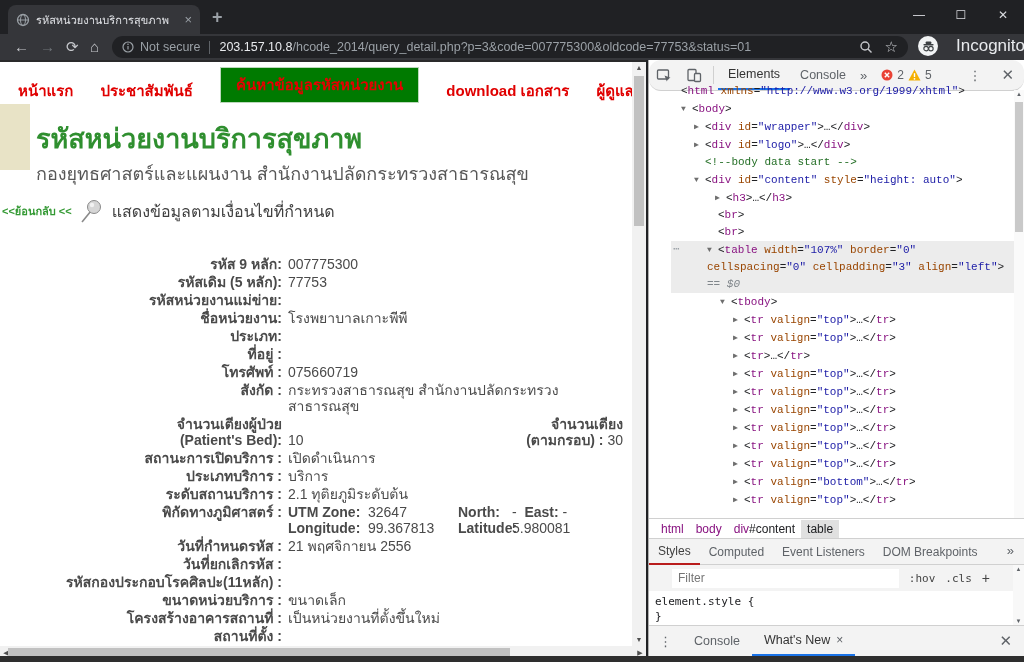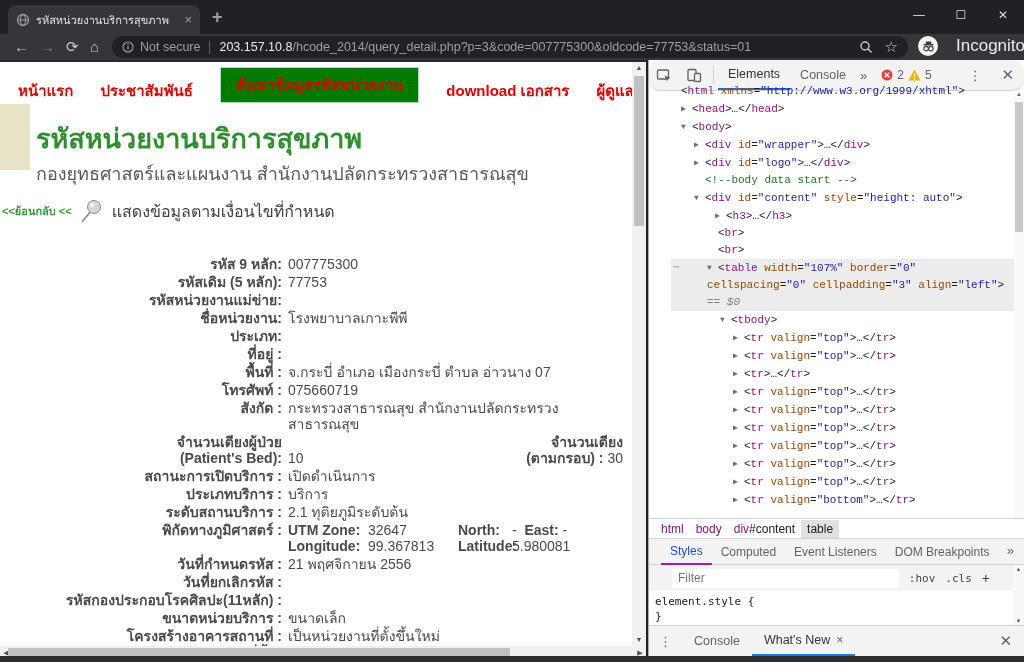--- a/index.html
+++ b/index.html
@@ -108,21 +108,21 @@
   .crumb-tag{color:#881280;}
   .crumb-suffix{color:#202124;}
   .crumb.sel{background:#e0e0e0;}
   .crumb.sel .crumb-tag{color:#202124;}
 
   .styles-tabs{position:absolute;left:0;top:478px;right:0;height:27px;background:#f3f3f3;
                border-top:1px solid #d0d0d0;border-bottom:1px solid #d0d0d0;display:flex;
                align-items:center;box-sizing:border-box;}
   .styles-tab{padding:0 9px;height:27px;display:flex;align-items:center;color:#5f6368;
               font-size:12px;white-space:nowrap;box-sizing:border-box;}
-  .styles-tab.active{color:#1d4ed8;border-bottom:2px solid #a21caf;margin-left:12px;}
+  .styles-tab.active{color:#404040;border-bottom:2px solid #b91c1c;}
   .styles-more{margin-left:auto;color:#5f6368;font-size:13px;padding:0 8px;}
 
   .filter-row{position:absolute;left:0;top:505px;right:11px;height:26px;background:#f3f3f3;
               display:flex;align-items:center;padding:0 23px;box-sizing:border-box;}
   .filter-input{flex:1;height:19px;border:none;background:#ffffff;font-size:12px;padding:0 6px;
                 color:#333;outline:none;}
   .filter-ctrl{color:#444;font-size:11px;font-family:"DejaVu Sans Mono",monospace;margin-left:10px;}
   .filter-plus{color:#444;font-size:14px;margin-left:10px;}
 
   .style-pane{position:absolute;left:0;top:531px;right:11px;height:34px;background:#ffffff;
@@ -249,24 +249,20 @@
           <span class="fvalue">โรงพยาบาลเกาะพีพี</span>
         </div>
           <div class="frow">
           <span class="flabel">ประเภท:</span>
         </div>
           <div class="frow">
           <span class="flabel">ที่อยู่ :</span>
           <span class="fvalue"></span>
         </div>
           <div class="frow">
-          <span class="flabel">พื้นที่ :</span>
-          <span class="fvalue">จ.กระบี่ อำเภอ เมืองกระบี่ ตำบล อ่าวนาง 07</span>
-        </div>
-          <div class="frow">
           <span class="flabel">โทรศัพท์ :</span>
           <span class="fvalue">075660719</span>
         </div>
           <div class="frow">
           <span class="flabel">สังกัด :</span>
           <span class="fvalue">กระทรวงสาธารณสุข สำนักงานปลัดกระทรวงสาธารณสุข</span>
         </div>
         </div>
 
       <div class="beds-row" style="position:relative">
@@ -387,21 +383,20 @@
         <span class="badge-num">5</span>
       </span>
       <span class="dt-right">
         <span class="dt-kebab">⋮</span>
         <span class="dt-close">✕</span>
       </span>
     </div>
 
     <div class="elements-tree">
         <div class="code-line" style="padding-left: 10px;"><span class="tk-p">&lt;</span><span class="tk-t">html</span><span class="tk-a"> xmlns</span><span class="tk-p">=</span><span class="tk-v">"http://www.w3.org/1999/xhtml"</span><span class="tk-p">&gt;</span></div>
-        <div class="code-line" style="padding-left: 10px;"><span class="tk-w">▶</span><span class="tk-p">&lt;</span><span class="tk-t">head</span><span class="tk-p">&gt;…&lt;/</span><span class="tk-t">head</span><span class="tk-p">&gt;</span></div>
         <div class="code-line" style="padding-left: 10px;"><span class="tk-w">▼</span><span class="tk-p">&lt;</span><span class="tk-t">body</span><span class="tk-p">&gt;</span></div>
         <div class="code-line" style="padding-left: 23px;"><span class="tk-w">▶</span><span class="tk-p">&lt;</span><span class="tk-t">div</span><span class="tk-a"> id</span><span class="tk-p">=</span><span class="tk-v">"wrapper"</span><span class="tk-p">&gt;…&lt;/</span><span class="tk-t">div</span><span class="tk-p">&gt;</span></div>
         <div class="code-line" style="padding-left: 23px;"><span class="tk-w">▶</span><span class="tk-p">&lt;</span><span class="tk-t">div</span><span class="tk-a"> id</span><span class="tk-p">=</span><span class="tk-v">"logo"</span><span class="tk-p">&gt;…&lt;/</span><span class="tk-t">div</span><span class="tk-p">&gt;</span></div>
         <div class="code-line" style="padding-left: 23px;"><span class="tk-s"></span><span class="tk-c">&lt;!--body data start --&gt;</span></div>
         <div class="code-line" style="padding-left: 23px;"><span class="tk-w">▼</span><span class="tk-p">&lt;</span><span class="tk-t">div</span><span class="tk-a"> id</span><span class="tk-p">=</span><span class="tk-v">"content"</span><span class="tk-a"> style</span><span class="tk-p">=</span><span class="tk-v">"height: auto"</span><span class="tk-p">&gt;</span></div>
         <div class="code-line" style="padding-left: 44px;"><span class="tk-w">▶</span><span class="tk-p">&lt;</span><span class="tk-t">h3</span><span class="tk-p">&gt;…&lt;/</span><span class="tk-t">h3</span><span class="tk-p">&gt;</span></div>
         <div class="code-line" style="padding-left: 36px;"><span class="tk-s"></span><span class="tk-p">&lt;</span><span class="tk-t">br</span><span class="tk-p">&gt;</span></div>
         <div class="code-line" style="padding-left: 36px;"><span class="tk-s"></span><span class="tk-p">&lt;</span><span class="tk-t">br</span><span class="tk-p">&gt;</span></div>
         <div class="code-line sel" style="padding-left: 36px;"><span class="more-marker" style="left: 2px;">⋯</span><span class="tk-w">▼</span><span class="tk-p">&lt;</span><span class="tk-t">table</span><span class="tk-a"> width</span><span class="tk-p">=</span><span class="tk-v">"107%"</span><span class="tk-a"> border</span><span class="tk-p">=</span><span class="tk-v">"0"</span><span class="tk-a"> cellspacing</span><span class="tk-p">=</span><span class="tk-v">"0"</span><span class="tk-a"> cellpadding</span><span class="tk-p">=</span><span class="tk-v">"3"</span><span class="tk-a"> align</span><span class="tk-p">=</span><span class="tk-v">"left"</span><span class="tk-p">&gt;</span><span class="tk-g"> == $0</span></div>
         <div class="code-line" style="padding-left: 49px;"><span class="tk-w">▼</span><span class="tk-p">&lt;</span><span class="tk-t">tbody</span><span class="tk-p">&gt;</span></div>

